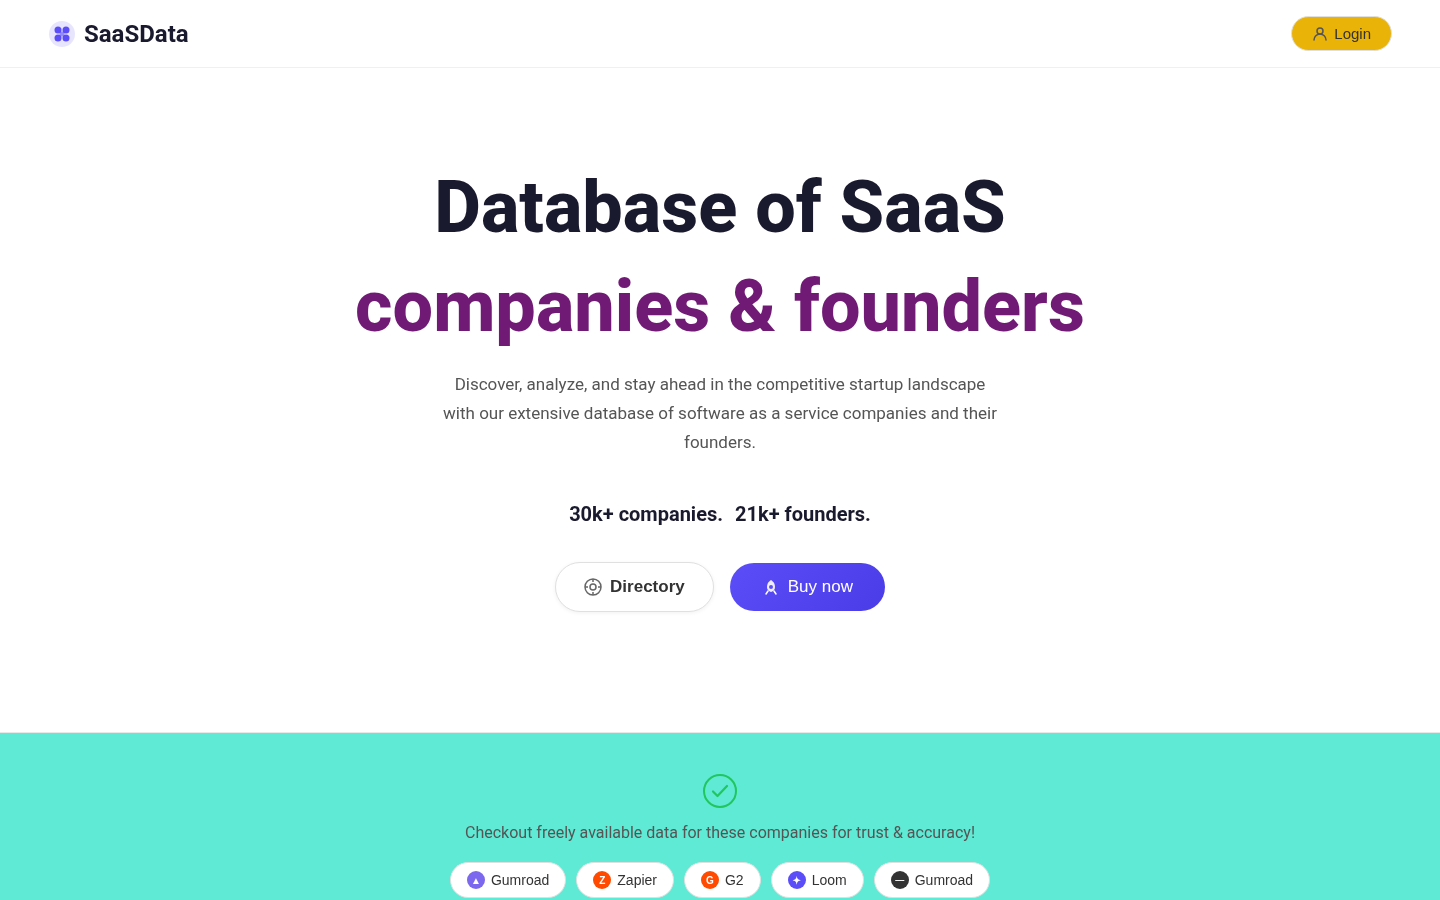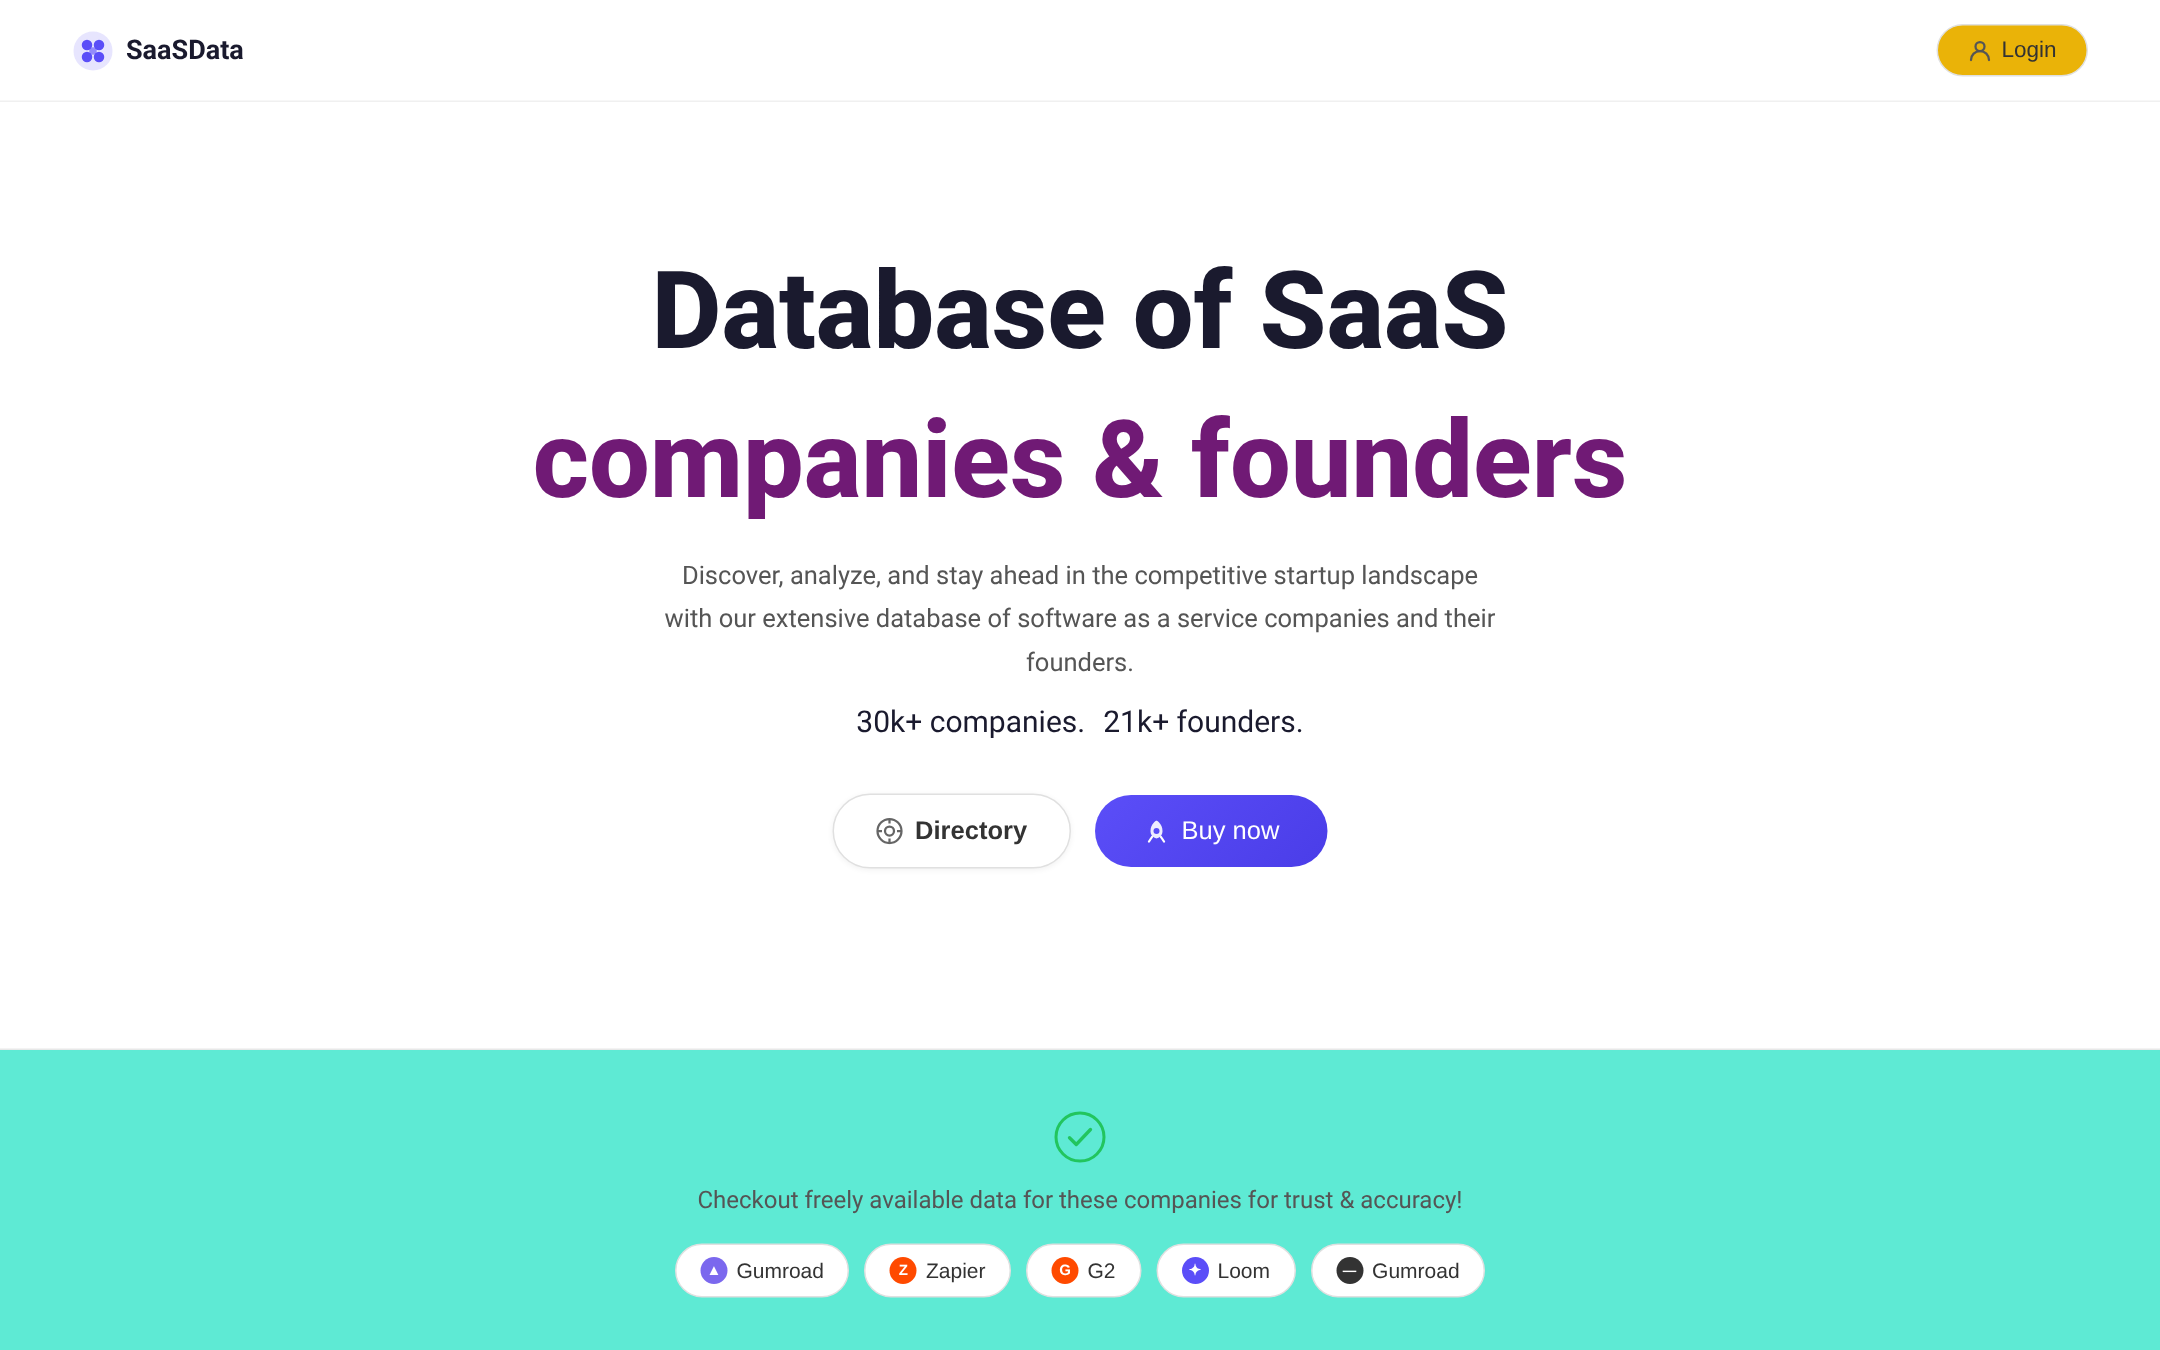--- a/index.html
+++ b/index.html
@@ -16,21 +16,21 @@
     .logo-area {
       display: flex;
       align-items: center;
       gap: 8px;
     }
     .logo-icon {
       width: 28px;
       height: 28px;
     }
     .logo-text {
-      font-size: 18px;
+      font-size: 24px;
       font-weight: 700;
       color: #1a1a2e;
     }
     .login-btn {
       display: flex;
       align-items: center;
       gap: 6px;
       padding: 8px 20px;
       border: 1px solid #e0e0e0;
       border-radius: 20px;
@@ -66,23 +66,23 @@
       margin-top: 20px;
     }
     .hero-subtitle {
       margin-top: 24px;
       font-size: 17px;
       color: #555;
       line-height: 1.7;
       max-width: 560px;
     }
     .hero-stats {
-      margin-top: 12px;
+      margin-top: 45px;
       font-size: 20px;
-      font-weight: 400;
+      font-weight: 700;
       color: #1a1a2e;
       display: flex;
       gap: 12px;
       align-items: center;
     }
     .hero-buttons {
       margin-top: 36px;
       display: flex;
       gap: 16px;
       align-items: center;

